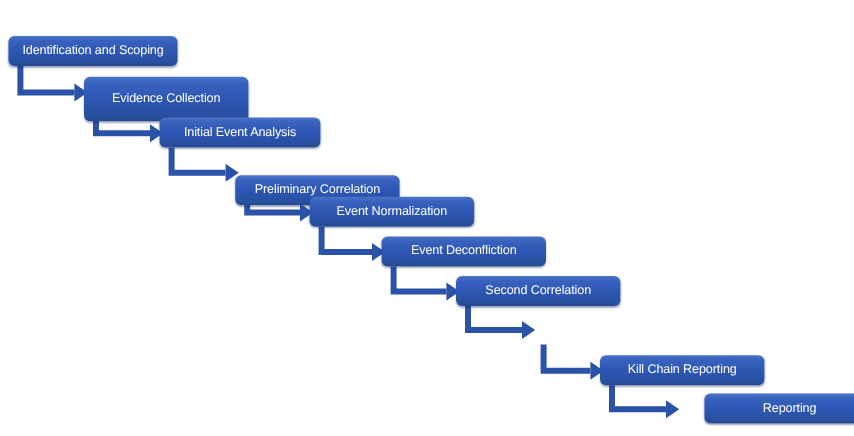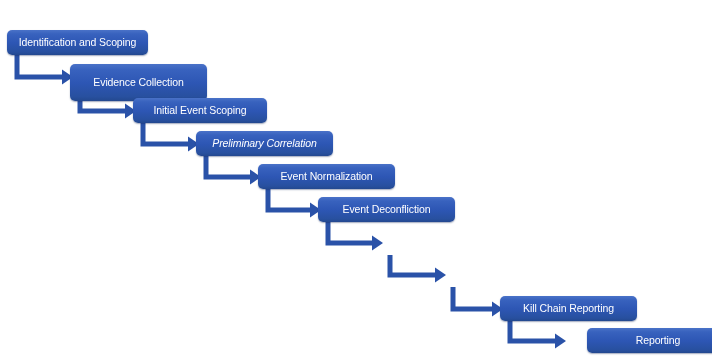--- a/index.html
+++ b/index.html
@@ -106,30 +106,33 @@
     </svg>
 
   <div id="node-layer">
       <div class="flow-node" style="left: 7px; top: 13px; width: 141px; height: 25px; border-radius: 5px;">
         <span class="flow-node-label" style="color: rgb(255, 255, 255);">Identification and Scoping</span>
       </div>
       <div class="flow-node" style="left: 70px; top: 47px; width: 137px; height: 37px; border-radius: 5px;">
         <span class="flow-node-label" style="color: rgb(255, 255, 255);">Evidence Collection</span>
       </div>
       <div class="flow-node" style="left: 133px; top: 81px; width: 134px; height: 25px; border-radius: 5px;">
-        <span class="flow-node-label" style="color: rgb(255, 255, 255);">Initial Event Scoping</span>
+        <span class="flow-node-label" style="color: rgb(255, 255, 255);">Initial Event Analysis</span>
       </div>
-      <div class="flow-node" style="left: 196px; top: 114px; width: 137px; height: 25px; border-radius: 5px; font-style: italic;">
+      <div class="flow-node" style="left: 196px; top: 129px; width: 137px; height: 25px; border-radius: 5px;">
         <span class="flow-node-label" style="color: rgb(255, 255, 255);">Preliminary Correlation</span>
       </div>
       <div class="flow-node" style="left: 258px; top: 147px; width: 137px; height: 25px; border-radius: 5px;">
         <span class="flow-node-label" style="color: rgb(255, 255, 255);">Event Normalization</span>
       </div>
       <div class="flow-node" style="left: 318px; top: 180px; width: 137px; height: 25px; border-radius: 5px;">
         <span class="flow-node-label" style="color: rgb(255, 255, 255);">Event Deconfliction</span>
+      </div>
+      <div class="flow-node" style="left: 380px; top: 213px; width: 137px; height: 25px; border-radius: 5px;">
+        <span class="flow-node-label" style="color: rgb(255, 255, 255);">Second Correlation</span>
       </div>
       <div class="flow-node" style="left: 500px; top: 279px; width: 137px; height: 25px; border-radius: 5px;">
         <span class="flow-node-label" style="color: rgb(255, 255, 255);">Kill Chain Reporting</span>
       </div>
       <div class="flow-node" style="left: 587px; top: 311px; width: 142px; height: 25px; border-radius: 5px;">
         <span class="flow-node-label" style="color: rgb(255, 255, 255);">Reporting</span>
       </div>
     </div>
 
 </div>

